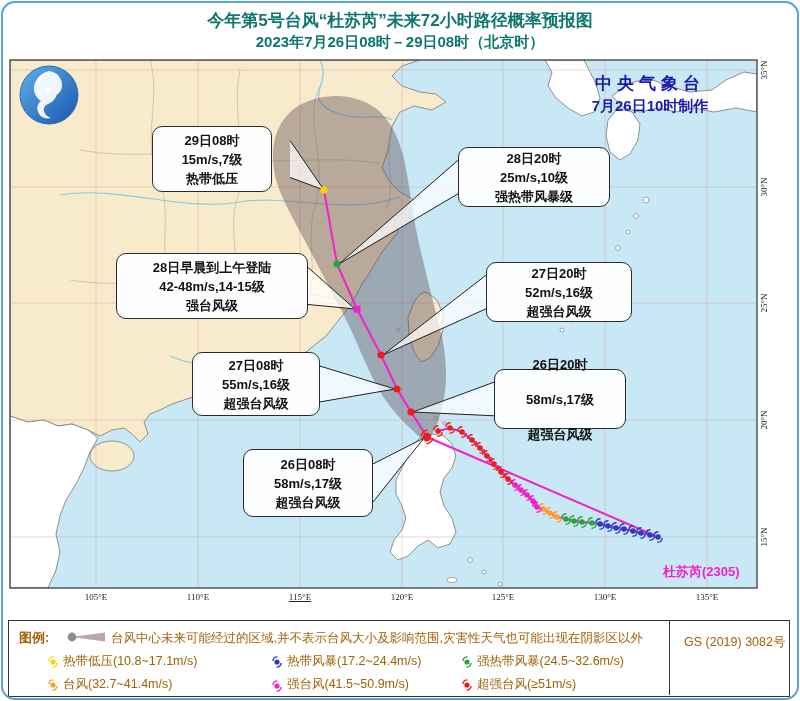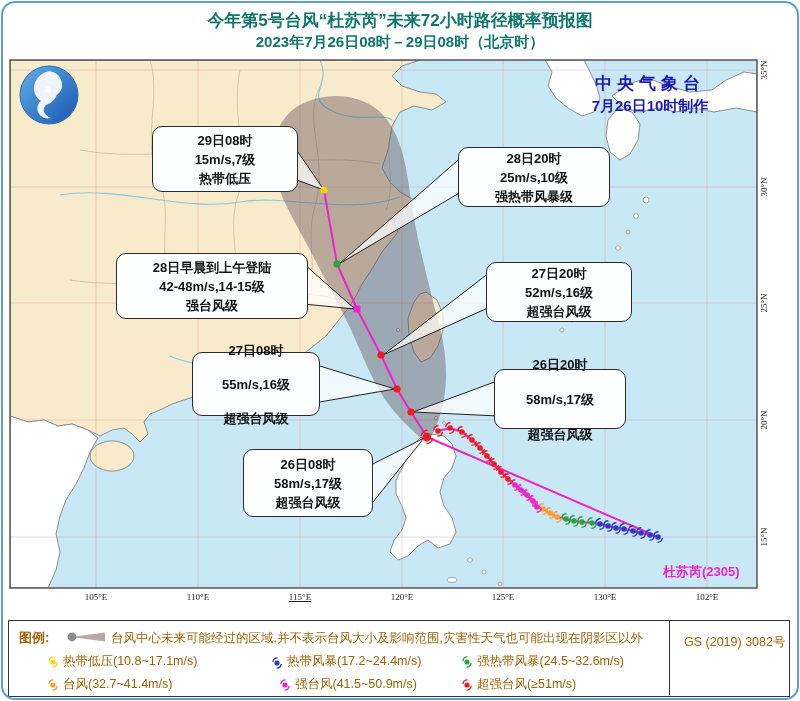--- a/index.html
+++ b/index.html
@@ -338,31 +338,31 @@
   <div id="subtitle" class="hdr">2023年7月26日08时－29日08时（北京时）</div>
 
   <div id="watermark">
     <div class="wm1">中央气象台</div>
     <div class="wm2">7月26日10时制作</div>
   </div>
 
   <div id="storm-label" style="left: 663px; top: 537px; color: rgb(243, 33, 201); margin-top: 26px;">杜苏芮(2305)</div>
 
   <div id="callouts">
-      <div class="callout" style="left: 152px; top: 126px; width: 146px; height: 66px;">
+      <div class="callout" style="left: 152px; top: 126px; width: 120px; height: 66px;">
         <div>29日08时</div>
         <div>15m/s,7级</div>
         <div>热带低压</div>
       </div>
       <div class="callout" style="left: 116px; top: 253px; width: 192px; height: 66px;">
         <div>28日早晨到上午登陆</div>
         <div>42-48m/s,14-15级</div>
         <div>强台风级</div>
       </div>
-      <div class="callout" style="left: 192px; top: 352px; width: 128px; height: 64px; gap: 15px;">
+      <div class="callout" style="left: 192px; top: 352px; width: 128px; height: 64px;">
         <div>27日08时</div>
         <div>55m/s,16级</div>
         <div>超强台风级</div>
       </div>
       <div class="callout" style="left: 243px; top: 449px; width: 130px; height: 68px;">
         <div>26日08时</div>
         <div>58m/s,17级</div>
         <div>超强台风级</div>
       </div>
       <div class="callout" style="left: 458px; top: 147px; width: 152px; height: 60px;">
@@ -381,21 +381,21 @@
         <div>超强台风级</div>
       </div>
     </div>
   <div id="lon-labels">
       <span class="lon-label" style="left: 96px; top: 592px;">105°E</span>
       <span class="lon-label" style="left: 198px; top: 592px;">110°E</span>
       <span class="lon-label" style="left: 300px; top: 592px; text-decoration: underline;">115°E</span>
       <span class="lon-label" style="left: 402px; top: 592px;">120°E</span>
       <span class="lon-label" style="left: 503px; top: 592px;">125°E</span>
       <span class="lon-label" style="left: 605px; top: 592px;">130°E</span>
-      <span class="lon-label" style="left: 707px; top: 592px;">102°E</span>
+      <span class="lon-label" style="left: 707px; top: 592px;">135°E</span>
     </div>
   <div id="lat-labels">
       <span class="lat-label" style="left: 764px; top: 70px;">35°N</span>
       <span class="lat-label" style="left: 764px; top: 187px;">30°N</span>
       <span class="lat-label" style="left: 764px; top: 303px;">25°N</span>
       <span class="lat-label" style="left: 764px; top: 420px;">20°N</span>
       <span class="lat-label" style="left: 764px; top: 537px;">15°N</span>
     </div>
 
   <div id="legend-panel">
@@ -409,21 +409,21 @@
         <div class="legend-item" style="left: 38px; top: 32px;">
           <svg width="12" height="14">
             <g>
               <path d="M 1.9,6 a 4.6,4.6 0 0 1 4.6,-4.1" fill="none" stroke="#ffd400" stroke-width="1.4"></path>
               <path d="M 10.1,8 a 4.6,4.6 0 0 1 -4.6,4.1" fill="none" stroke="#ffd400" stroke-width="1.4"></path>
               <circle cx="6" cy="7" r="2.6" fill="#ffd400"></circle>
             </g>
           </svg>
           <span>热带低压(10.8~17.1m/s)</span>
         </div>
-        <div class="legend-item" style="left: 262px; top: 32px; align-items: flex-end;">
+        <div class="legend-item" style="left: 262px; top: 32px;">
           <svg width="12" height="14">
             <g>
               <path d="M 1.9,6 a 4.6,4.6 0 0 1 4.6,-4.1" fill="none" stroke="#2a3cc4" stroke-width="1.4"></path>
               <path d="M 10.1,8 a 4.6,4.6 0 0 1 -4.6,4.1" fill="none" stroke="#2a3cc4" stroke-width="1.4"></path>
               <circle cx="6" cy="7" r="2.6" fill="#2a3cc4"></circle>
             </g>
           </svg>
           <span>热带风暴(17.2~24.4m/s)</span>
         </div>
         <div class="legend-item" style="left: 452px; top: 32px;">
@@ -439,21 +439,21 @@
         <div class="legend-item" style="left: 38px; top: 55px;">
           <svg width="12" height="14">
             <g>
               <path d="M 1.9,6 a 4.6,4.6 0 0 1 4.6,-4.1" fill="none" stroke="#ff9e2a" stroke-width="1.4"></path>
               <path d="M 10.1,8 a 4.6,4.6 0 0 1 -4.6,4.1" fill="none" stroke="#ff9e2a" stroke-width="1.4"></path>
               <circle cx="6" cy="7" r="2.6" fill="#ff9e2a"></circle>
             </g>
           </svg>
           <span>台风(32.7~41.4m/s)</span>
         </div>
-        <div class="legend-item" style="left: 270px; top: 55px;">
+        <div class="legend-item" style="left: 262px; top: 55px; align-items: flex-end;">
           <svg width="12" height="14">
             <g>
               <path d="M 1.9,6 a 4.6,4.6 0 0 1 4.6,-4.1" fill="none" stroke="#f321c9" stroke-width="1.4"></path>
               <path d="M 10.1,8 a 4.6,4.6 0 0 1 -4.6,4.1" fill="none" stroke="#f321c9" stroke-width="1.4"></path>
               <circle cx="6" cy="7" r="2.6" fill="#f321c9"></circle>
             </g>
           </svg>
           <span>强台风(41.5~50.9m/s)</span>
         </div>
         <div class="legend-item" style="left: 452px; top: 55px;">

